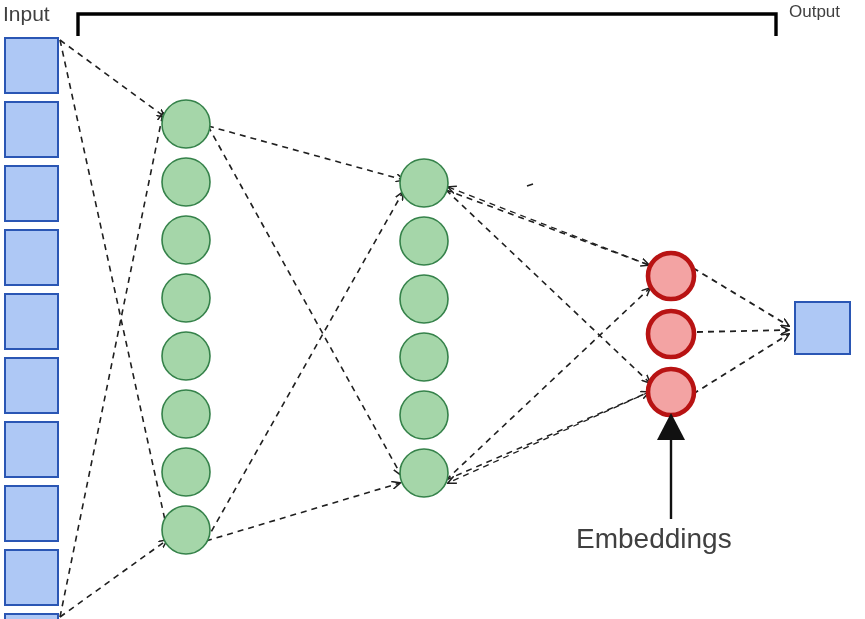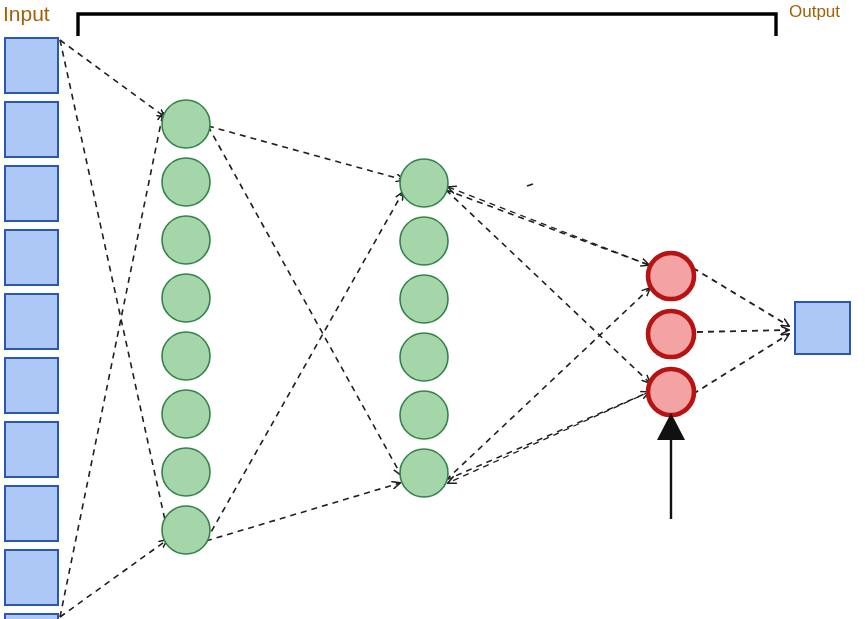--- a/index.html
+++ b/index.html
@@ -18,21 +18,21 @@
   svg.layer {
     position: absolute;
     left: 0;
     top: 0;
     width: 865px;
     height: 619px;
     overflow: visible;
   }
   .lbl {
     position: absolute;
-    color: #a16207;
+    color: #404040;
     white-space: nowrap;
     font-family: "Liberation Sans", sans-serif;
   }
   #label-input {
     left: 3px;
     top: 2px;
     font-size: 21px;
   }
   #label-output {
     left: 789px;
@@ -152,14 +152,15 @@
       <line x1="671" y1="519" x2="671" y2="432" stroke="#111111" stroke-width="2.4"></line>
       <path d="M671,413 L685,440 L657,440 Z" fill="#111111"></path>
     </g>
   </svg>
 
   <div class="lbl" id="label-input">Input</div>
 
 
   <div class="lbl" id="label-output">Output</div>
 
+  <div class="lbl" id="label-embeddings">Embeddings</div>
 
 </div>
 
 </body></html>

